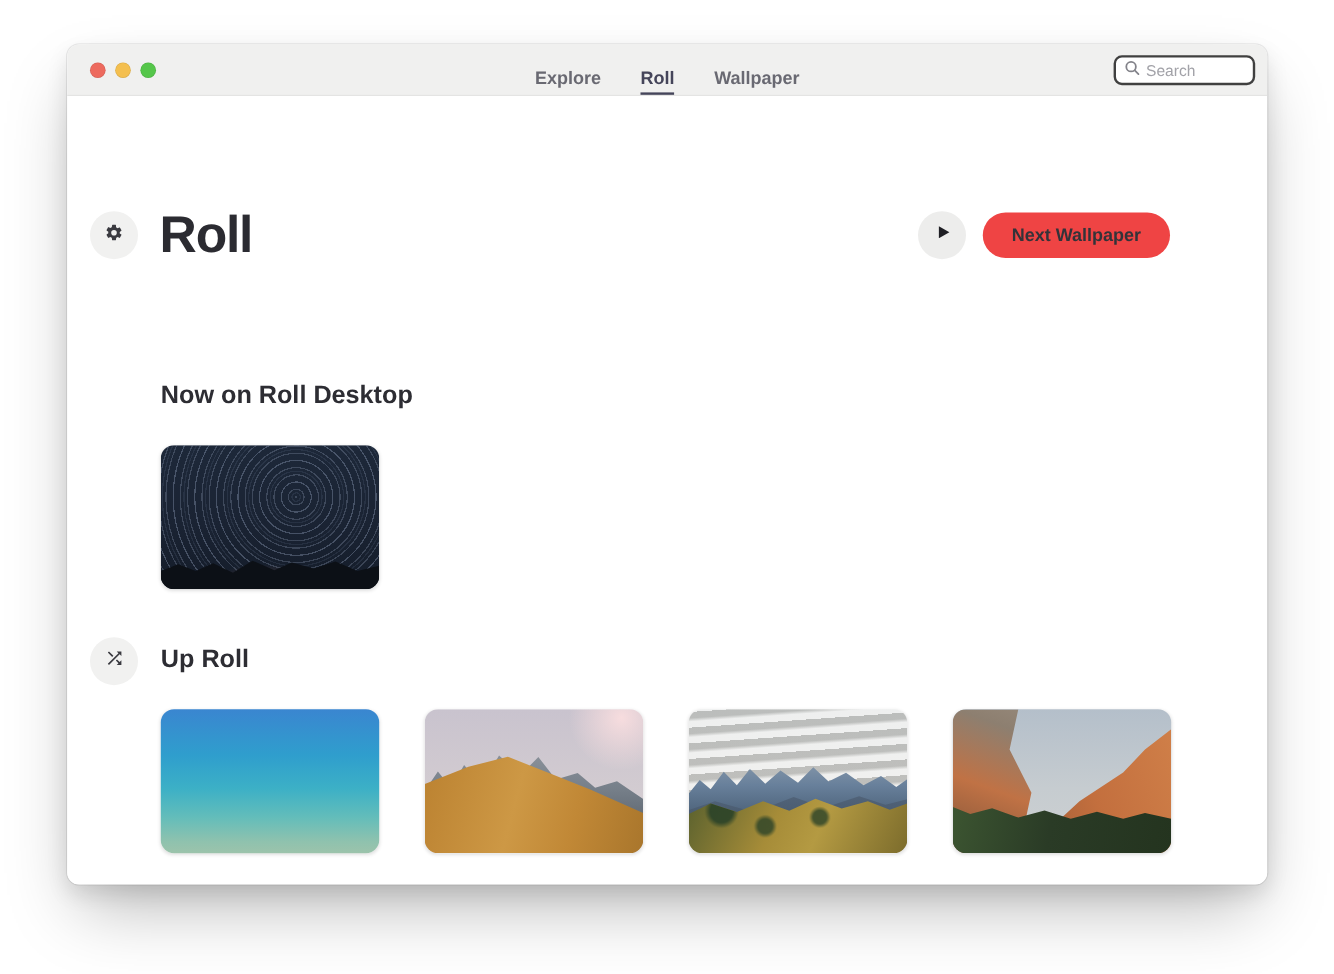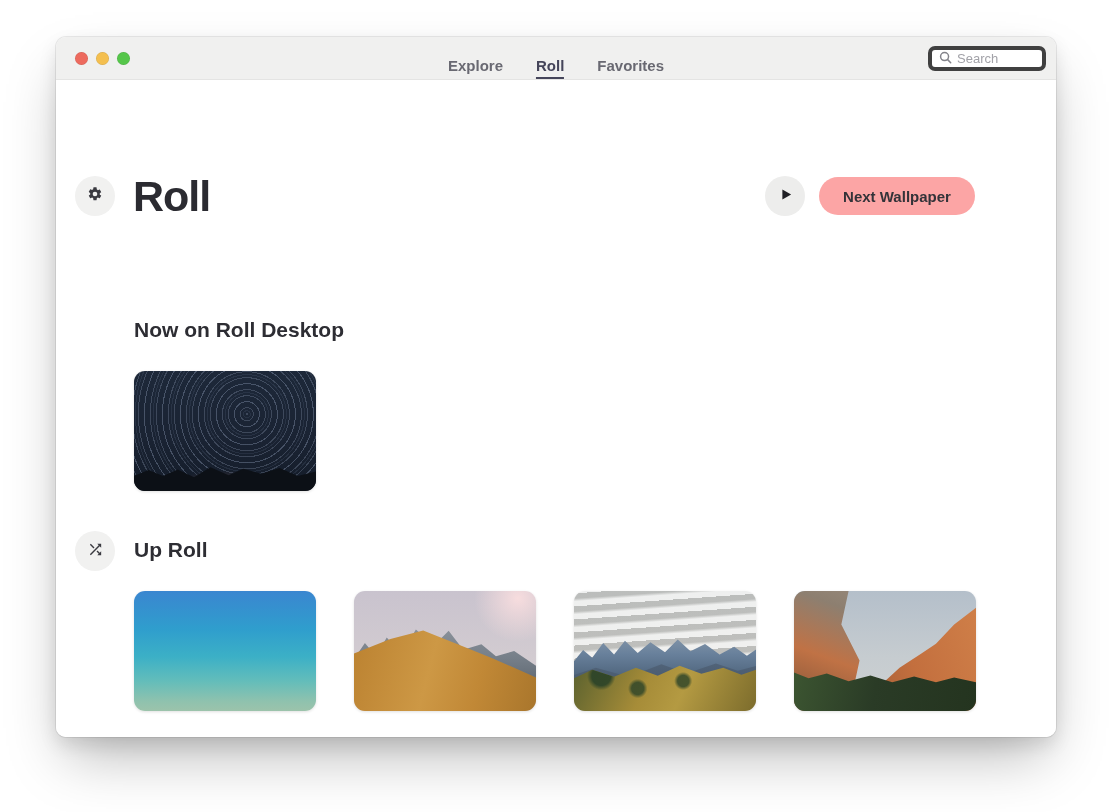--- a/index.html
+++ b/index.html
@@ -29,21 +29,21 @@
   .tabs {
     position:absolute; left:50%; top:0; height:100%; transform:translateX(-50%);
     display:flex; align-items:center; gap:33px;
   }
   .tab { font-size:15px; font-weight:700; color:#696972; cursor:default;
     padding-top:5px; padding-bottom:3px; border-bottom:2px solid transparent;margin-top:14px; }
   .tab.active { color:#45455A; border-bottom-color:#45455A; }
 
   .search {
     position:absolute; right:10px; top:9px; width:118px; height:25px;
-    background:#ffffff; border:4px solid #404040; border-radius:7px;
+    background:#ffffff; border:2px solid #404040; border-radius:7px;
     display:flex; align-items:center; padding:0 7px; gap:5px;
   }
   .search svg { flex:0 0 auto; }
   .search input {
     border:none; outline:none; width:100%; font-size:13px; color:#3c3c42;
     font-family:"Liberation Sans","DejaVu Sans",sans-serif; background:transparent;
   }
   .search input::placeholder { color:#a2a2a8; }
 
   
@@ -60,21 +60,21 @@
     position:absolute; left:77px; top:90px; font-size:43px; line-height:52px;
     font-weight:800; letter-spacing:-1px; color:#2B2B31;
   }
 
   .play-btn {
     position:absolute; left:709px; top:96px; width:40px; height:40px; border-radius:50%;
     background:#ededec; display:flex; align-items:center; justify-content:center; cursor:pointer;
   }
   .next-btn {
     position:absolute; left:763px; top:97px; width:156px; height:38px; border-radius:19px;
-    background:#fca5a5; display:flex; align-items:center; justify-content:center;
+    background:#ef4444; display:flex; align-items:center; justify-content:center;
     font-size:15px; font-weight:700; color:#333339; cursor:pointer;
   }
 
   .section-heading { position:absolute; font-size:21px; font-weight:800; color:#2D2D33; }
   .heading-desktop { left:78px; top:238px; }
   .heading-upnext  { left:78px; top:458px; }
 
   .thumb {
     position:absolute; width:182px; height:120px; border-radius:11px; overflow:hidden;
     box-shadow:0 1px 3px rgba(0,0,0,0.12); cursor:pointer;
@@ -160,21 +160,21 @@
     <div class="titlebar">
       <div class="traffic">
         <div class="dot red"></div>
         <div class="dot yellow"></div>
         <div class="dot green"></div>
       </div>
 
       <div class="tabs">
         <div class="tab">Explore</div>
         <div class="tab active">Roll</div>
-        <div class="tab">Favorites</div>
+        <div class="tab">Wallpaper</div>
       </div>
 
       <div class="search">
         <span>
           <svg width="13" height="13" viewBox="0 0 14 14" fill="none" stroke="#83838a" stroke-width="1.6">
             <circle cx="6" cy="6" r="4.3"></circle>
             <line x1="9.3" y1="9.3" x2="12.6" y2="12.6" stroke-linecap="round"></line>
           </svg>
         </span>
         <input type="text" placeholder="Search" style="">

